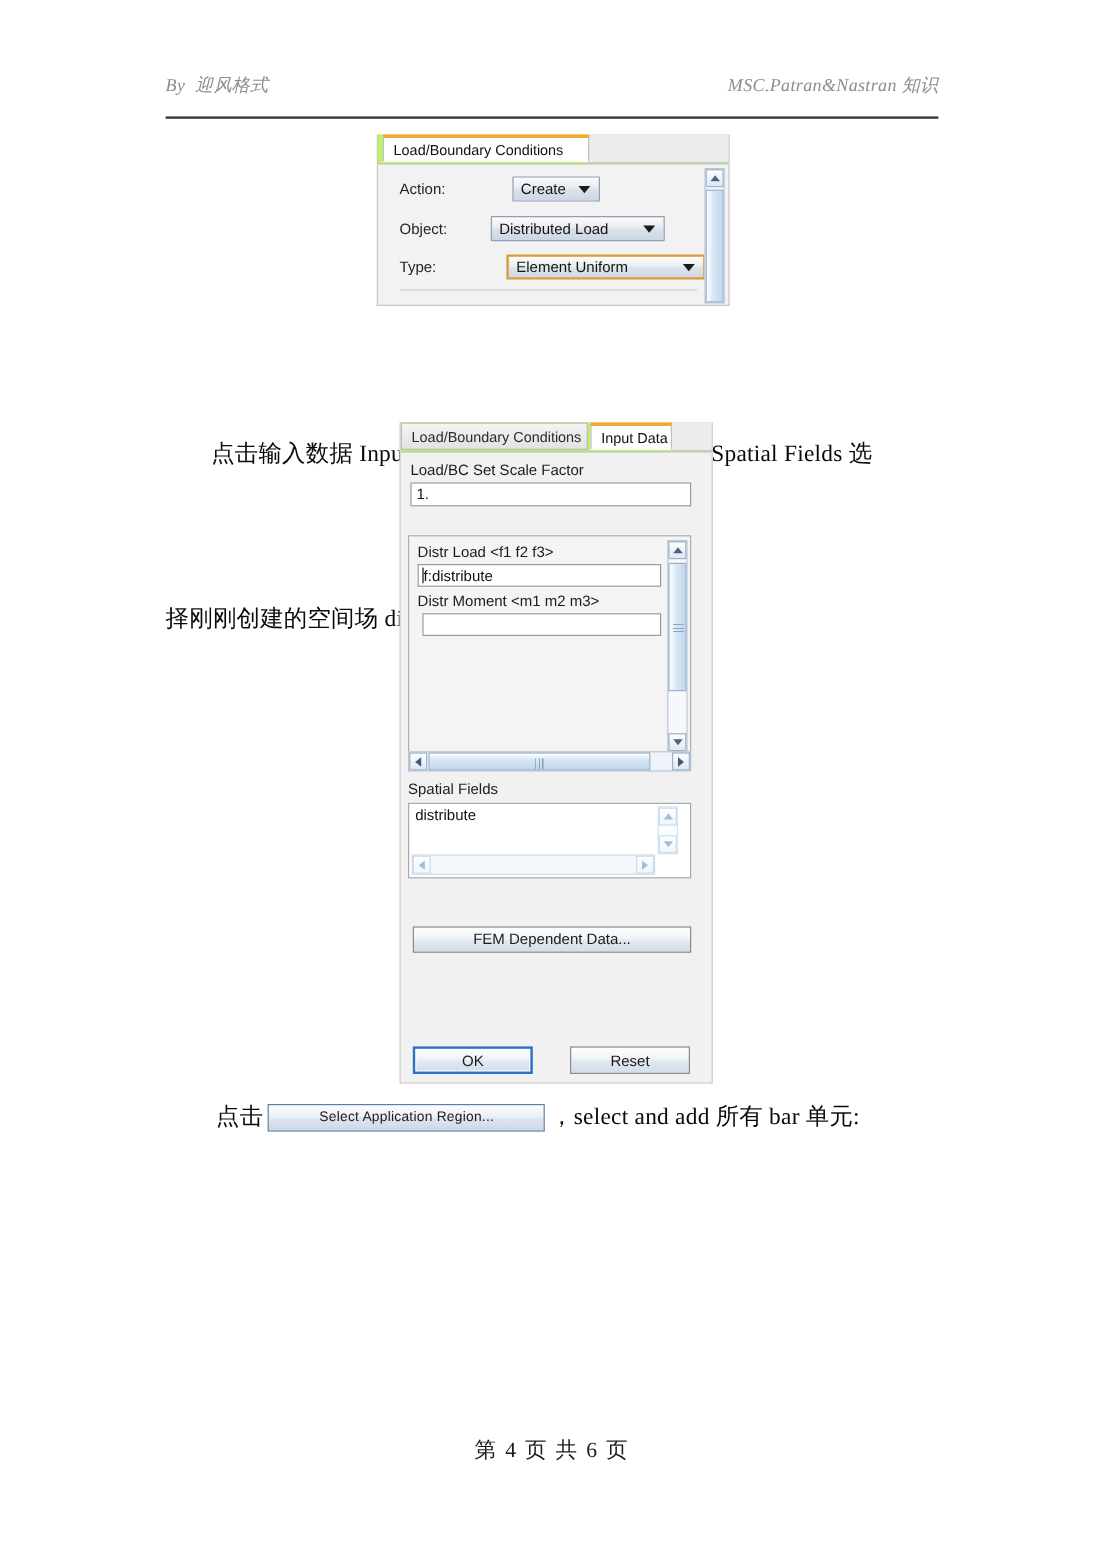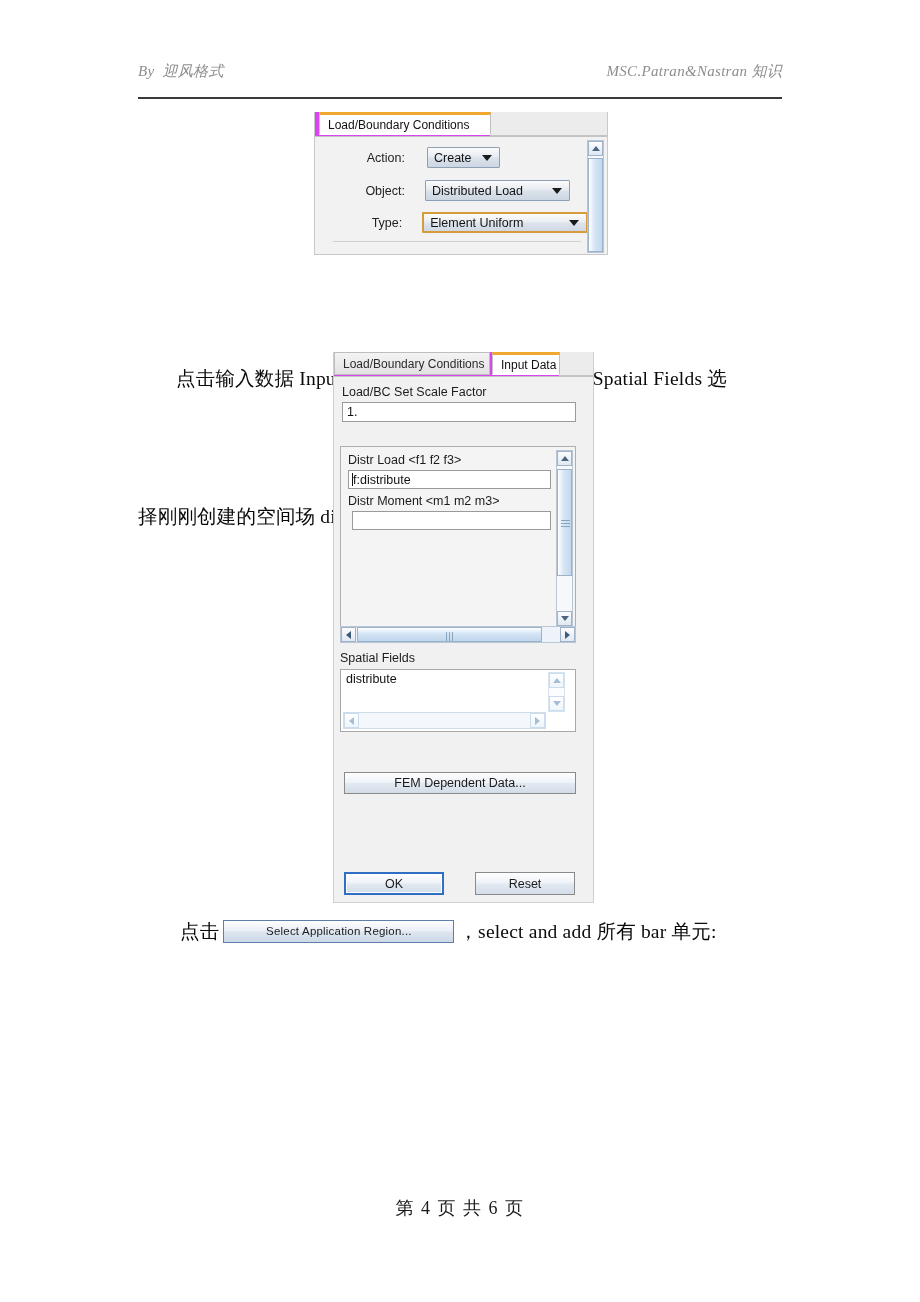--- a/index.html
+++ b/index.html
@@ -94,21 +94,21 @@
     top: 112px;
     width: 294px;
     height: 143px;
     border: 1px solid #c8c8c8;
     border-top: none;
     background: #f2f2f2;
   }
   .tabstrip {
     position: relative;
     height: 24px;
-    background: #d946ef;
+    background: #bef264;
     border-bottom: 1px solid #c4c4c4;
   }
   .tab {
     position: absolute;
     top: 0;
     height: 23px;
     line-height: 22px;
     padding: 0 8px;
     font-size: 12px;
     box-sizing: border-box;
@@ -139,21 +139,21 @@
   }
 
   .row {
     position: absolute;
     display: flex;
     align-items: center;
   }
   .row .lab {
     font-size: 12.5px;
     color: #232323;
-    text-align: right;
+    text-align: left;
   }
 
   .combo {
     position: relative;
     height: 21px;
     box-sizing: border-box;
     background: linear-gradient(#fbfbfb 0%, #e6eaf0 48%, #dbe2eb 52%, #ccd6e2 100%);
     border: 1px solid #8ea0b5;
     border-radius: 1px;
     display: flex;
@@ -370,21 +370,21 @@
   <div class="row" style="left:18px; top:35px; width:255px;">
     <span class="lab" style="width:72px;">Action:</span>
     <div class="combo" style="margin-left:22px; width:73px;">
       <span>Create</span>
       <span class="caret"></span>
     </div>
   </div>
 
   <div class="row" style="left:18px; top:68px; width:255px;">
     <span class="lab" style="width:72px;">Object:</span>
-    <div class="combo" style="margin-left:20px; width:145px;">
+    <div class="combo" style="margin-left:4px; width:145px;">
       <span>Distributed Load</span>
       <span class="caret"></span>
     </div>
   </div>
 
   <div class="row" style="left:18px; top:100px; width:255px;">
     <span class="lab" style="width:72px;">Type:</span>
     <div class="combo focus" style="margin-left:20px; width:172px;">
       <span>Element Uniform</span>
       <span class="caret"></span>

